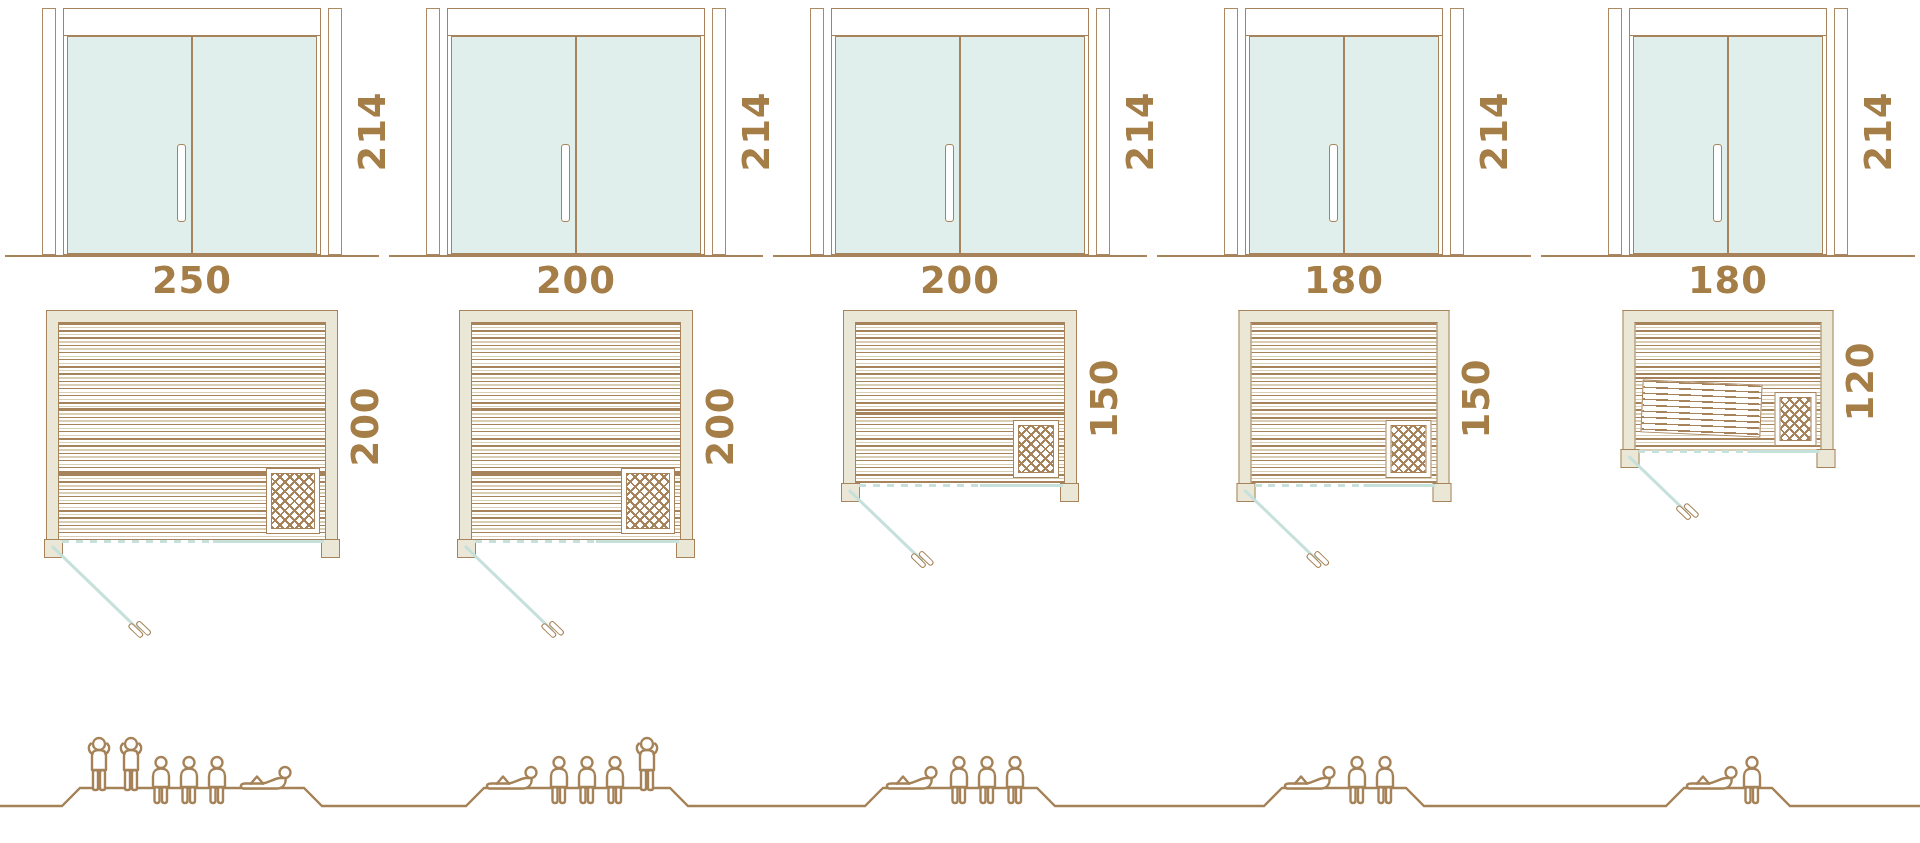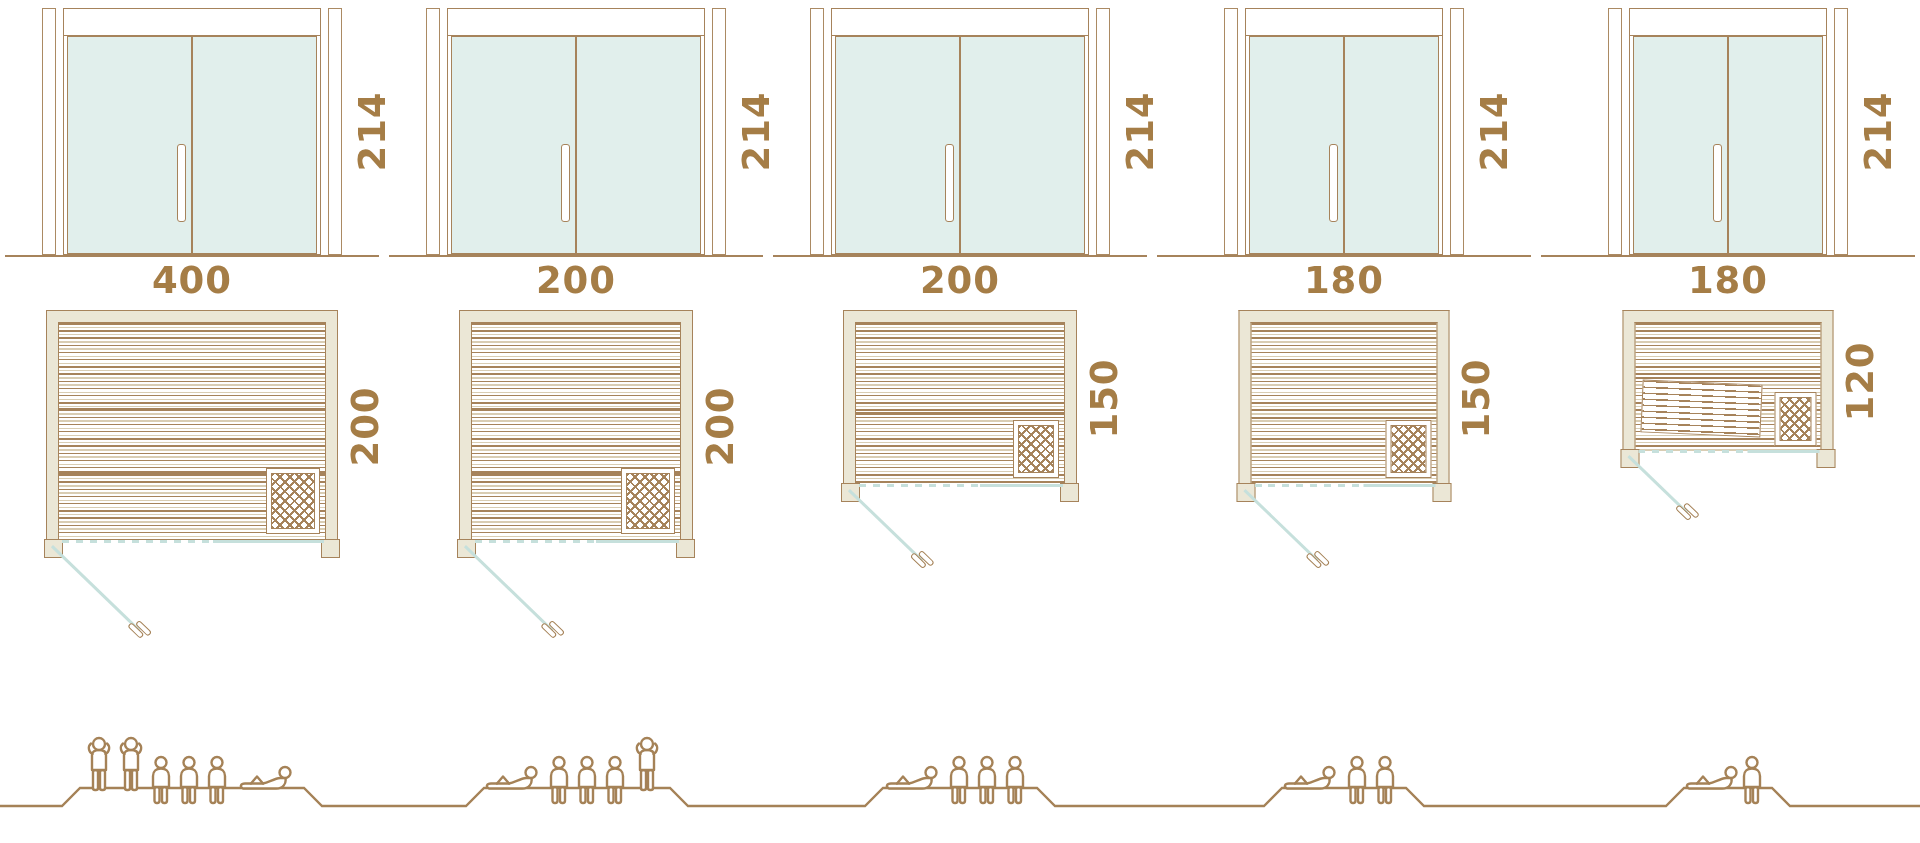--- a/index.html
+++ b/index.html
@@ -112,21 +112,21 @@
           </div>
           <div class="pane"></div>
         </div>
       </div>
       <div class="post post-r"></div>
       <div class="dim-v dim">
           <span>214</span>
         </div>
     </div>
     <div class="groundline"></div>
-    <div class="plan-label dim"><span>400</span></div>
+    <div class="plan-label dim"><span>250</span></div>
     <div class="plan">
       <div class="interior">
         <div class="bench-line" style="top:39%"></div>
         <div class="bench-line" style="top:68%"></div>
         <div class="heater">
             <div class="heater-core"></div>
           </div>
       </div>
       <div class="foot foot-l"></div>
       <div class="foot foot-r"></div>

